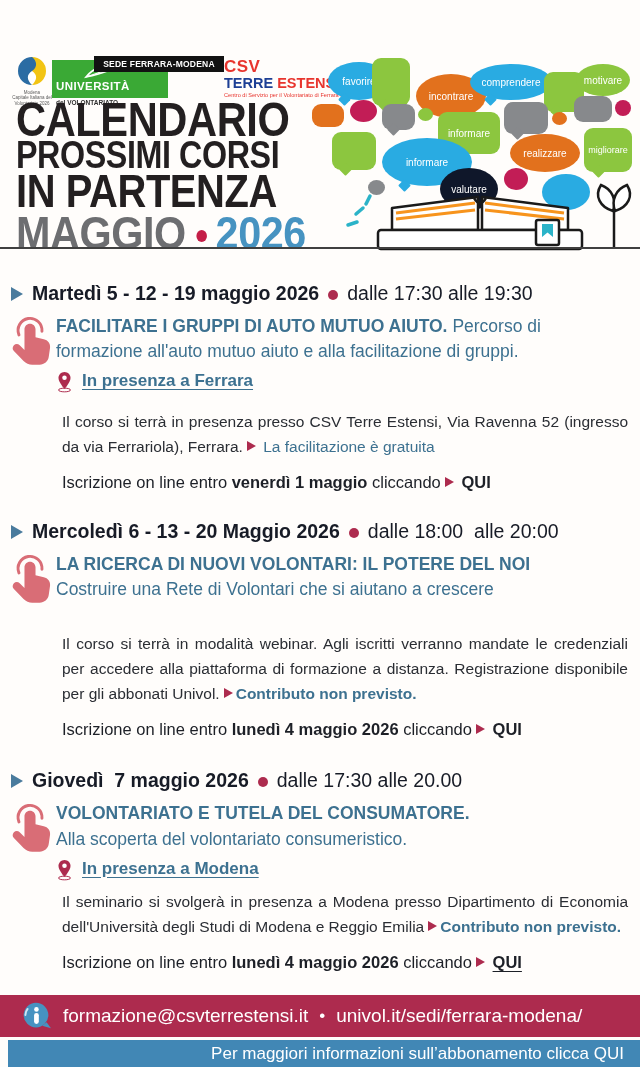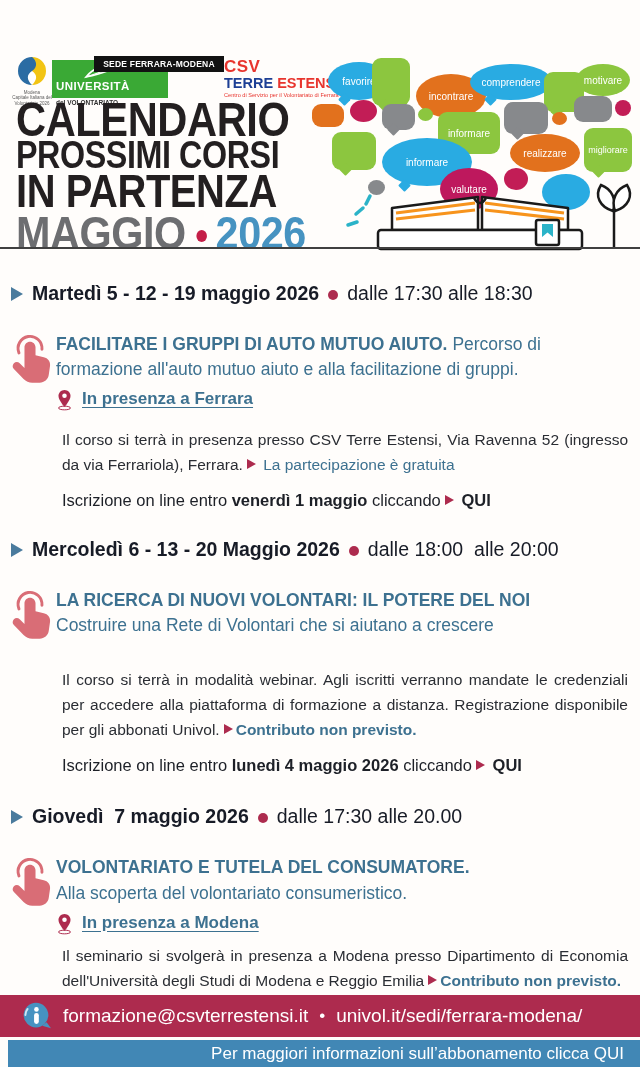--- a/index.html
+++ b/index.html
@@ -52,21 +52,21 @@
 
   
   .content { position:absolute; left:0; top:254px; width:640px; }
   .event-date-row { display:flex; align-items:center; gap:9px; padding-left:11px;
     font-size:19.5px; color:#171b26; margin-top:28px; }
   .tri { width:0; height:0; border-left:12px solid #4a7b9d; border-top:7px solid transparent;
     border-bottom:7px solid transparent; flex:0 0 auto; }
   .edate { font-weight:bold; white-space:pre; }
   .edot { width:10px; height:10px; border-radius:50%; background:#ad2b4e; flex:0 0 auto; margin-top:2px; }
   .etime { white-space:pre; }
-  .event-main { display:flex; margin-top:27px; }
+  .event-main { display:flex; margin-top:9px; }
   .hand-col { flex:0 0 56px; padding-left:7px; padding-top:2px; }
   .event-texts { flex:1; padding-right:16px; color:#3d7190; font-size:17.5px; line-height:1.44; }
   .etitle-b { font-weight:bold; }
   .loc-row { display:flex; align-items:center; gap:9px; margin-top:5px; }
   .loc-link { color:#3d7190; font-weight:bold; font-size:17px; text-decoration:underline;
     text-underline-offset:3px; cursor:pointer; }
   .event-body { margin:15px 12px 0 62px; font-size:15.5px; line-height:1.62; color:#2a2d33; text-align:justify; }
   .arr { display:inline-block; width:0; height:0; border-left:9px solid #ad2b4e;
     border-top:5.5px solid transparent; border-bottom:5.5px solid transparent; margin:0 3px 1px 4px; }
   .note { color:#3d7190; }
@@ -177,21 +177,21 @@
         <i></i>
       </div>
     <div class="bubble" style="left:198px;top:78px;width:70px;height:38px;background:#e2711d;border-radius:50%">
         <span>realizzare</span>
       </div>
     <div class="bubble" style="left:272px;top:72px;width:48px;height:44px;background:#8cc63f">
         <span style="font-size:9px">migliorare</span>
         <i></i>
       </div>
     <div class="blob round" style="left:56px;top:124px;width:17px;height:15px;background:#87898c"></div>
-    <div class="bubble" style="left:128px;top:112px;width:58px;height:42px;background:#be185d;border-radius:50%">
+    <div class="bubble" style="left:128px;top:112px;width:58px;height:42px;background:#0f172a;border-radius:50%">
         <span>valutare</span>
         <i></i>
       </div>
     <div class="blob round" style="left:192px;top:112px;width:24px;height:22px;background:#c21d56"></div>
     <div class="blob" style="left:230px;top:118px;width:48px;height:36px;background:#29abe2;border-radius:50%">
         <i></i>
       </div>
   </div>
 
   <svg class="book-svg" width="310" height="84" viewBox="0 0 310 84">
@@ -219,42 +219,42 @@
 
   <div class="header-rule"></div>
 
   <div class="content">
 
     <section class="event ev1">
       <div class="event-date-row">
         <span class="tri"></span>
         <span class="edate">Martedì 5 - 12 - 19 maggio 2026</span>
         <span class="edot"></span>
-        <span class="etime">dalle 17:30 alle 18:30</span>
+        <span class="etime">dalle 17:30 alle 19:30</span>
       </div>
       <div class="event-main">
         <div class="hand-col">
           <svg width="46" height="58" viewBox="0 0 50 62">
             <path d="M13 20 A13 13 0 1 1 38 16" fill="none" stroke="#d96d76" stroke-width="3.2" stroke-linecap="round"></path>
             <path d="M25 8 c-3.3 0-6 2.7-6 6 v22.5 l-5.2-5.2 c-1.8-1.8-4.6-1.8-6.3 0 c-1.8 1.8-1.8 4.6 0 6.3 L18 48.5 c2.5 2.5 5.9 4 9.4 4 h8.1 c5 0 9.2-3.7 9.9-8.6 l1.4-9.9 c.6-4.4-2.4-8.5-6.8-9.3 L31 22.5 V14 c0-3.3-2.7-6-6-6 z" fill="#d96d76"></path>
           </svg>
         </div>
         <div class="event-texts">
           <p><span class="etitle-b">FACILITARE I GRUPPI DI AUTO MUTUO AIUTO.</span> <span>Percorso di formazione all'auto mutuo aiuto e alla facilitazione di gruppi.</span></p>
           <div class="loc-row">
             <svg width="17" height="23" viewBox="0 0 24 30">
               <ellipse cx="12" cy="27" rx="8.5" ry="2.6" fill="none" stroke="#ad2b4e" stroke-width="1.4"></ellipse>
               <path d="M12 1.5 C7 1.5 3.5 5.4 3.5 10 c0 6 8.5 15.5 8.5 15.5 s8.5-9.5 8.5-15.5 C20.5 5.4 17 1.5 12 1.5 z" fill="#ad2b4e"></path>
               <circle cx="12" cy="9.8" r="3.2" fill="#fff"></circle>
             </svg>
             <span class="loc-link">In presenza a Ferrara</span>
           </div>
         </div>
       </div>
-      <p class="event-body"><span>Il corso si terrà in presenza presso CSV Terre Estensi, Via Ravenna 52 (ingresso da via Ferrariola), Ferrara.</span><span class="arr"></span> <span class="note">La partecipazione è gratuita</span></p>
+      <p class="event-body"><span>Il corso si terrà in presenza presso CSV Terre Estensi, Via Ravenna 52 (ingresso da via Ferrariola), Ferrara.</span><span class="arr"></span> <span class="note">La facilitazione è gratuita</span></p>
       <p class="reg-line"><span>Iscrizione on line entro</span> <strong>venerdì 1 maggio</strong> <span>cliccando</span><span class="arr"></span> <span class="qui">QUI</span></p>
     </section>
 
     <section class="event ev2">
       <div class="event-date-row">
         <span class="tri"></span>
         <span class="edate">Mercoledì 6 - 13 - 20 Maggio 2026</span>
         <span class="edot"></span>
         <span class="etime">dalle 18:00  alle 20:00</span>
       </div>

